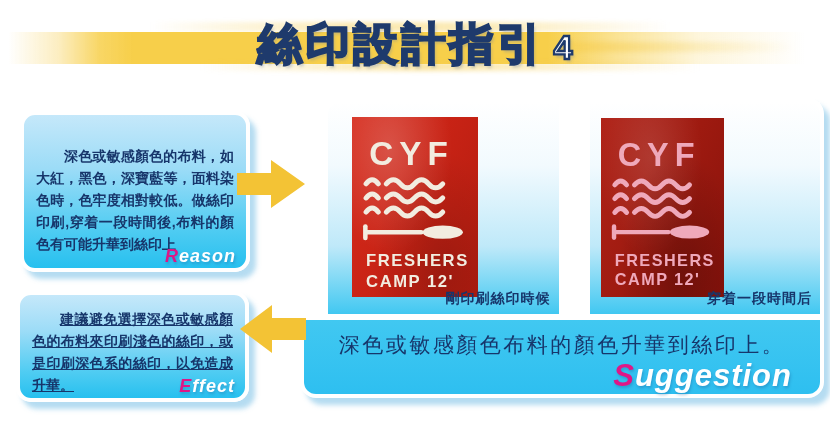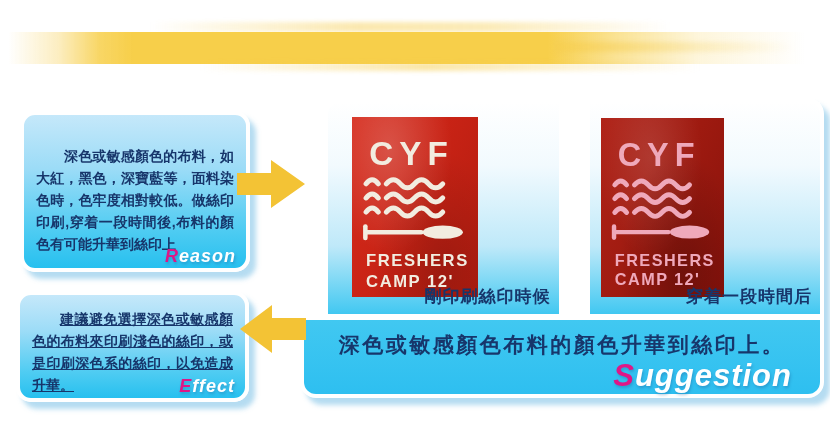--- a/index.html
+++ b/index.html
@@ -43,21 +43,21 @@
   .bigbox{position:absolute;left:300px;top:98px;width:516px;height:292px;
     border:4px solid #fff;border-radius:16px;background:#fff;
     box-shadow:6px 7px 5px rgba(150,205,235,.7);display:flex;flex-direction:column;}
   .photos-row{height:212px;background:#fff;display:flex;gap:7px;padding:0 0 6px 0;}
   .panel{flex:1;position:relative;overflow:hidden;
     background:linear-gradient(180deg,#ffffff 0%,#f2fafe 30%,#bfe9f9 68%,#41c8f1 100%);margin-left:24px;}
   .panel.pleft{border-top-left-radius:12px;}
   .panel.pright{border-top-right-radius:12px;}
   .strip{flex:1;position:relative;border-radius:0 0 12px 12px;text-align:center;
     background:linear-gradient(180deg,#41c8f1,#2ebff0);}
-  .strip-text{margin:11px 0 0 0;font-size:21px;font-weight:bold;color:#17366b;letter-spacing:2.5px;}
+  .strip-text{margin:11px 0 0 0;font-size:21px;font-weight:normal;color:#17366b;letter-spacing:2.5px;}
   .strip .tag{right:28px;bottom:0;font-size:31px;}
 
   
   .photo{position:absolute;overflow:hidden;}
   .photo-new{left:24px;top:15px;width:126px;height:180px;
     background:
       radial-gradient(ellipse at 30% 18%,rgba(255,255,255,.20),rgba(255,255,255,0) 50%),
       radial-gradient(ellipse at 70% 85%,rgba(0,0,0,.16),rgba(0,0,0,0) 55%),
       linear-gradient(115deg,#d62c1d 0%,#c92315 45%,#b21c10 100%);}
   .photo-worn{left:11px;top:16px;width:123px;height:179px;
@@ -69,36 +69,37 @@
   .photo-new{color:#f2ece0;}
   .photo-worn{color:#efa9bb;}
   .p-cyf{fill:currentColor;font-family:"Liberation Sans",sans-serif;font-weight:bold;
     font-size:33px;letter-spacing:6px;}
   .p-line{fill:currentColor;font-family:"Liberation Sans",sans-serif;font-weight:bold;
     font-size:16.5px;letter-spacing:1.5px;}
   .waves path{stroke:currentColor;stroke-width:5;fill:none;stroke-linecap:round;}
   .paddle rect,.paddle ellipse{fill:currentColor;}
 
   .caption{position:absolute;right:8px;bottom:6px;color:#17366b;font-weight:bold;
-    font-size:17px;letter-spacing:1px;}
+    font-size:14px;letter-spacing:1px;}
 
   
   .arrow{position:absolute;}
   .arrow-right{left:237px;top:159px;}
   .arrow-left{left:240px;top:304px;}
 </style>
 </head>
 <body>
 
 <div class="stage">
 
   <div class="band band-top"></div>
   <div class="band band-main"></div>
   <div class="band band-bot"></div>
   <div class="band band-tail"></div>
+  <div class="title"><span>絲印設計指引</span><span class="num">4</span></div>
 
   <div class="card reason-box">
     <p class="body">深色或敏感顏色的布料，如大紅，黑色，深寶藍等，面料染色時，色牢度相對較低。做絲印印刷,穿着一段時間後,布料的顏色有可能升華到絲印上</p>
     <div class="tag"><span class="initial">R</span><span>eason</span></div>
   </div>
 
   <div class="card effect-box">
     <p class="body">建議避免選擇深色或敏感顏色的布料來印刷淺色的絲印，或是印刷深色系的絲印，以免造成升華。</p>
     <div class="tag"><span class="initial">E</span><span>ffect</span></div>
   </div>

